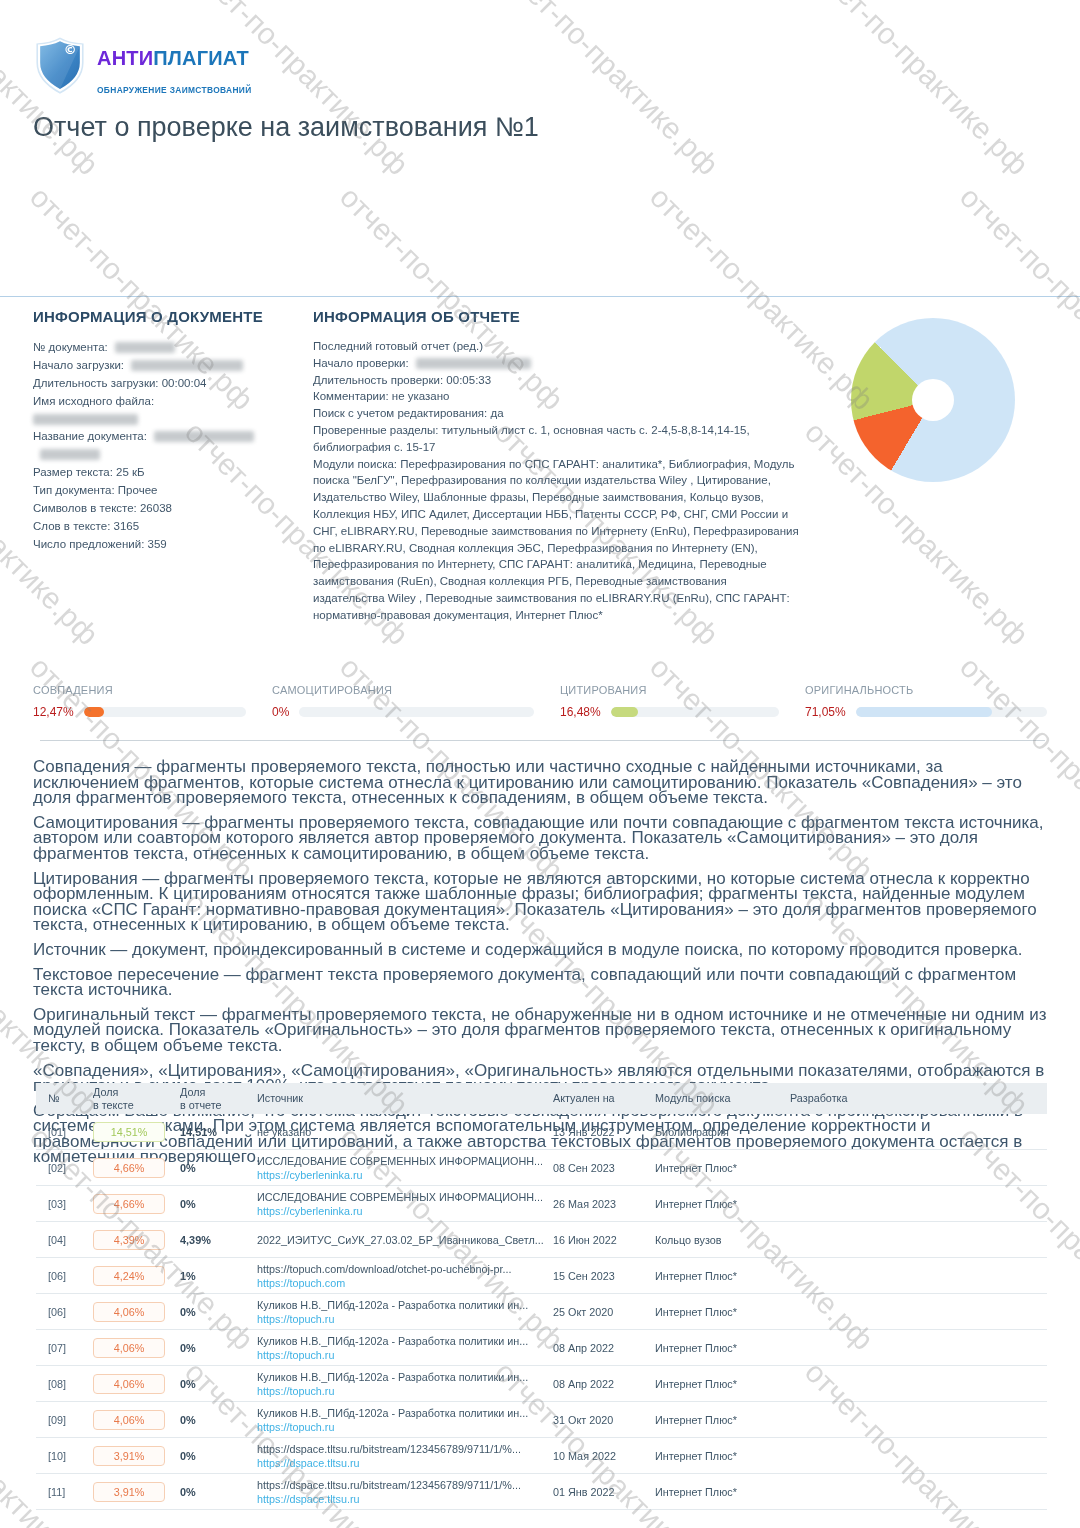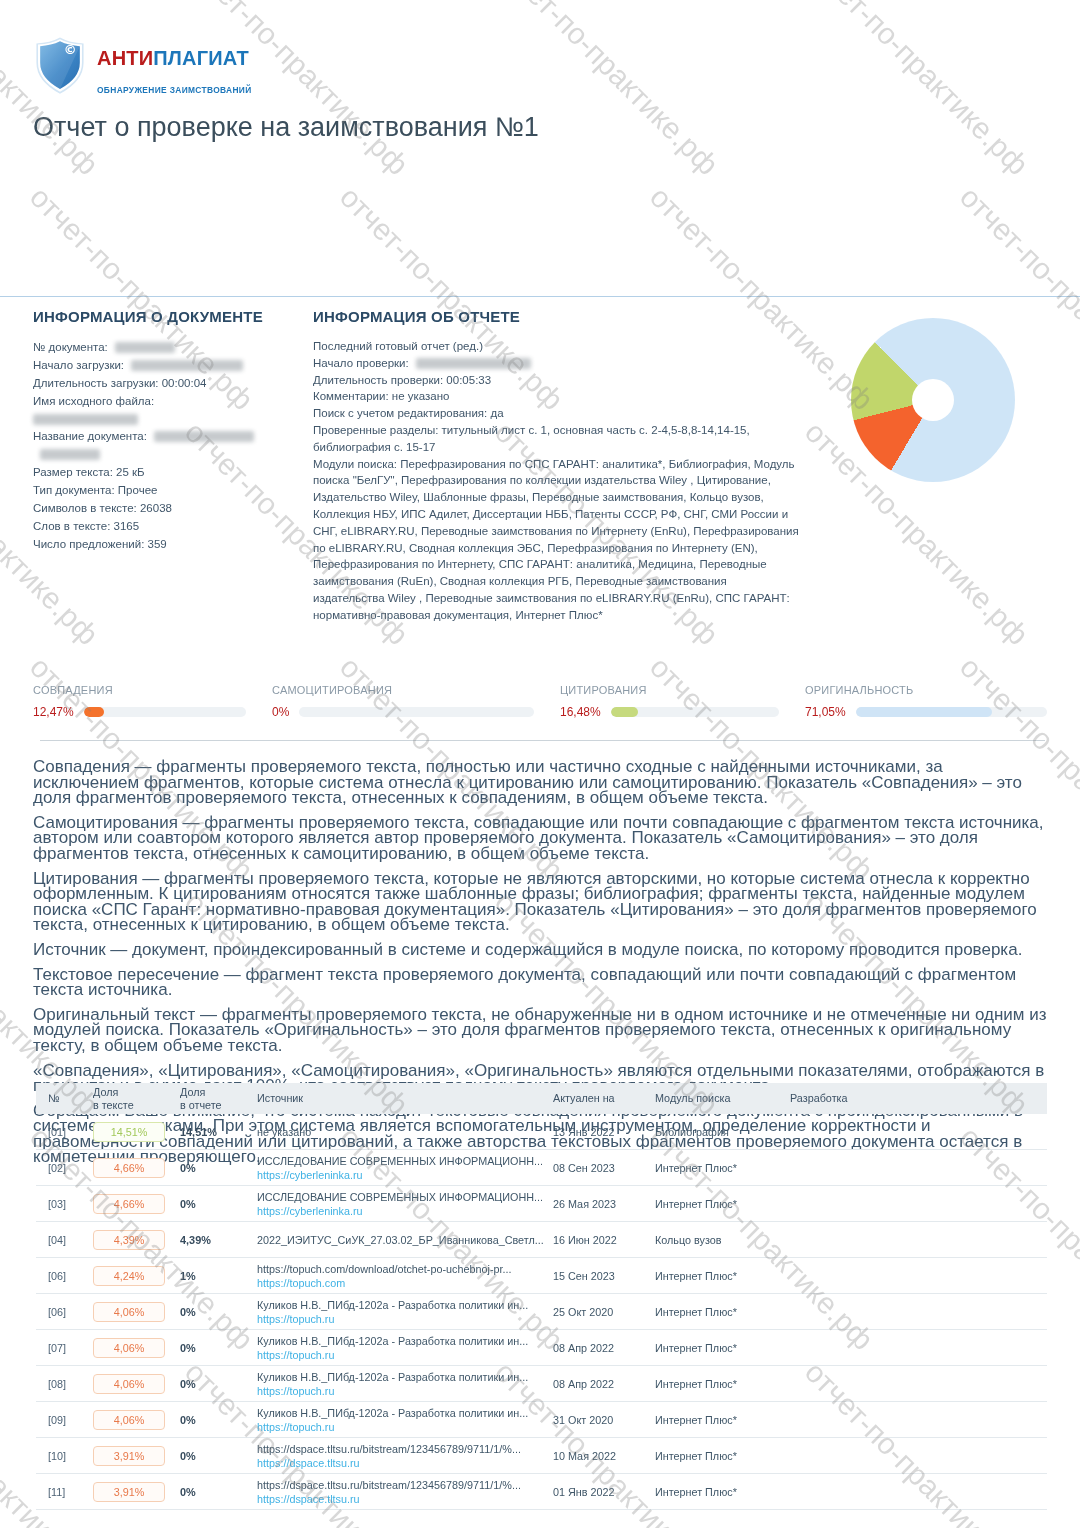--- a/index.html
+++ b/index.html
@@ -6,21 +6,21 @@
   .page{position:relative;width:1080px;height:1528px;background:#fff;overflow:hidden;
         font-family:"Liberation Sans","DejaVu Sans",sans-serif;color:#40566a;}
   
   .wm-layer{position:absolute;inset:0;pointer-events:none;z-index:9;overflow:hidden;}
   .wm{position:absolute;font-size:30px;color:rgba(125,125,125,.30);transform:rotate(45deg);
       transform-origin:0 50%;white-space:nowrap;}
   
   .logo{position:absolute;left:33px;top:36px;display:flex;align-items:flex-start;z-index:2;}
   .logo-text{margin-left:10px;margin-top:12px;}
   .brand{font-size:20px;font-weight:700;letter-spacing:.2px;line-height:20px;}
-  .brand .b-or{color:#b91c1c;}
+  .brand .b-or{color:#6d28d9;}
   .brand .b-bl{color:#1c76ba;}
   .brand-sub{font-size:8.4px;font-weight:700;color:#1c76ba;letter-spacing:.35px;margin-top:17px;}
   .title{position:absolute;left:33px;top:112px;font-size:27px;font-weight:400;color:#3b4e5c;z-index:2;}
   .divider1{position:absolute;left:0;right:0;top:296px;border-top:1px solid #b4d0e7;}
   .divider2{position:absolute;left:40px;right:35px;top:740px;border-top:1px solid #ccd4da;}
   
   .info{position:absolute;top:308px;z-index:2;}
   .info h2{font-size:15px;font-weight:700;color:#2b4a66;margin:0 0 13px 0;letter-spacing:.2px;}
   .info .line{font-size:11.5px;line-height:18px;color:#40566a;}
   .info-doc{left:33px;width:272px;}

